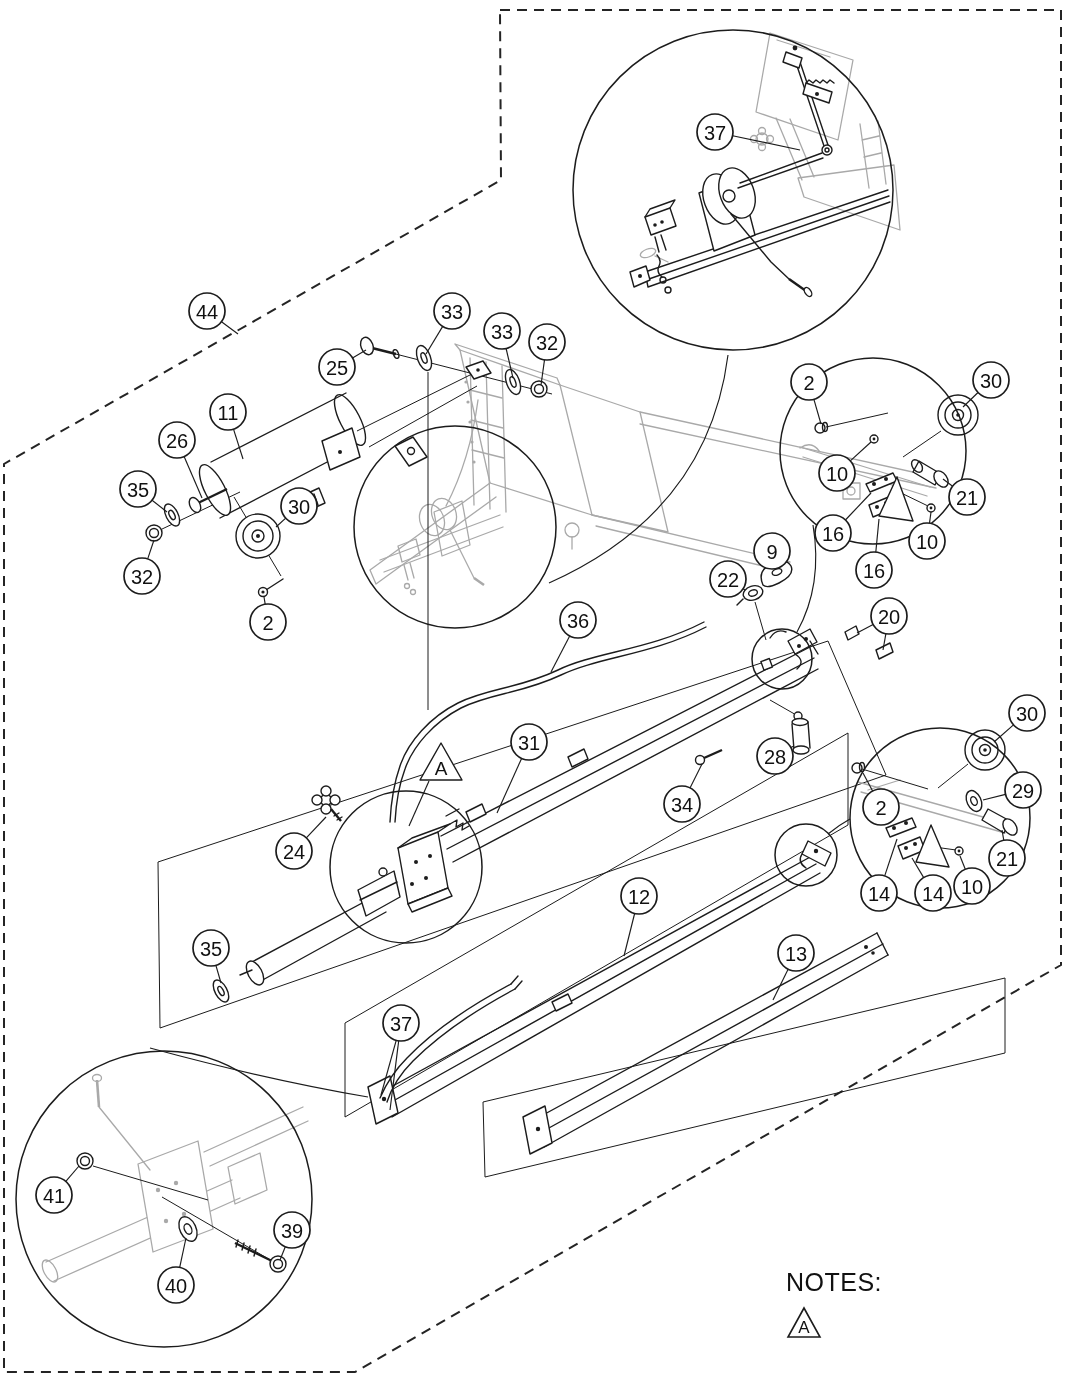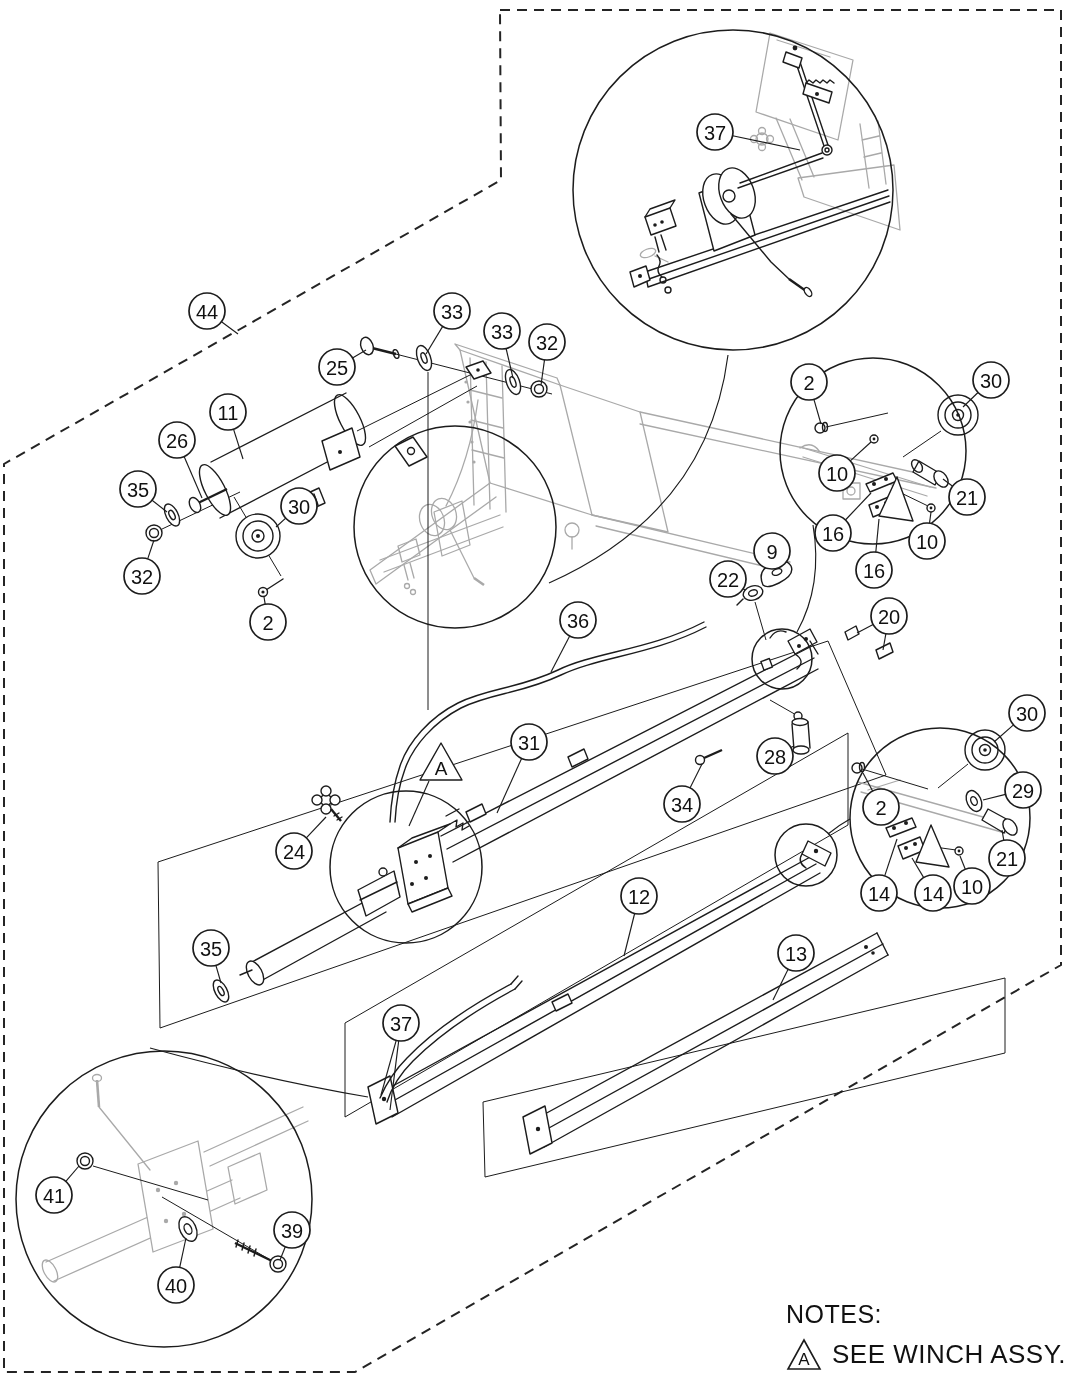--- a/index.html
+++ b/index.html
@@ -16,21 +16,21 @@
   .dot{fill:#1c1c1c;stroke:none;}
   .gdot{fill:#a9a9a9;stroke:none;}
   .dash{stroke:#242424;stroke-width:2;fill:none;stroke-dasharray:10 7;}
   .dcirc{fill:none;stroke:#1c1c1c;stroke-width:1.5;}
   .ld{stroke:#1c1c1c;stroke-width:1.15;fill:none;}
   .callout-circle{fill:#fff;stroke:#1c1c1c;stroke-width:1.7;}
   .callout-text{font:20px "Liberation Sans", sans-serif;fill:#111;
                 text-anchor:middle;dominant-baseline:central;}
   .marker-text{font:19px "Liberation Sans", sans-serif;fill:#111;
                text-anchor:middle;}
-  #notes{position:absolute;left:786px;top:1300px;color:#111;}
+  #notes{position:absolute;left:786px;top:1268px;color:#111;}
   #notes .heading{font-size:25px;letter-spacing:.5px;}
   #notes .note-line{margin-top:9px;display:flex;align-items:center;gap:10px;}
   #notes .note-text{font-size:26px;letter-spacing:.5px;}
   #notes svg{position:static;}
   .tri-text{font:17px "Liberation Sans", sans-serif;fill:#111;text-anchor:middle;}
 </style>
 </head>
 <body>
 
 <div id="stage">
@@ -578,16 +578,15 @@
       </g>
 </svg>
 
 <div id="notes">
   <div class="heading">NOTES:</div>
   <div class="note-line">
     <svg width="36" height="33" viewBox="0 0 36 33">
       <path d="M18,2 L2,31 L34,31 Z" fill="#fff" stroke="#1c1c1c" stroke-width="1.6"></path>
       <text class="tri-text" x="18" y="27">A</text>
     </svg>
-    <span class="note-text">SEE WINCH ASSY.</span>
   </div>
 </div>
 </div>
 
 </body></html>

